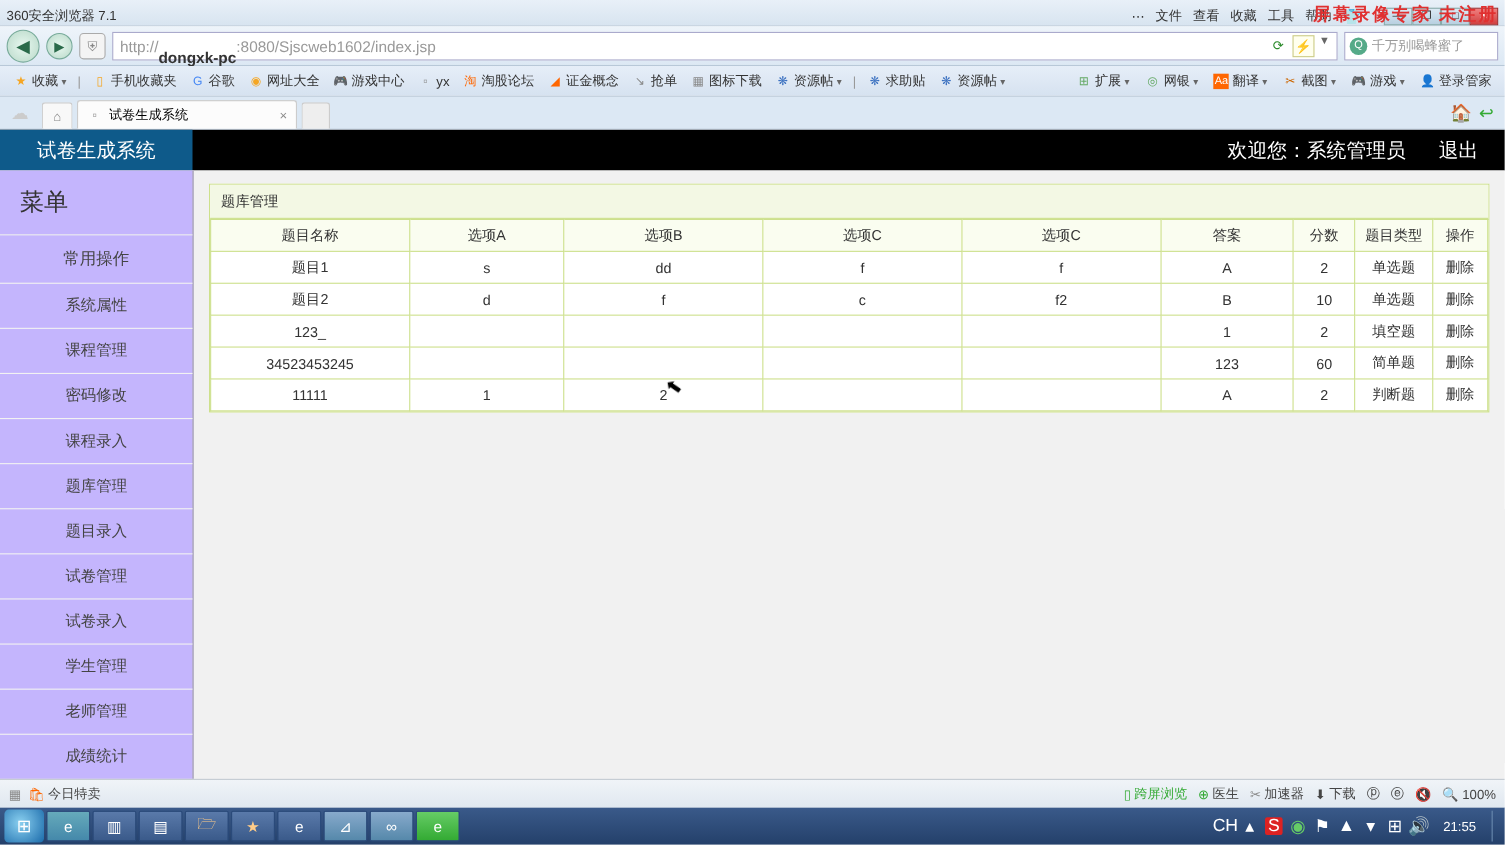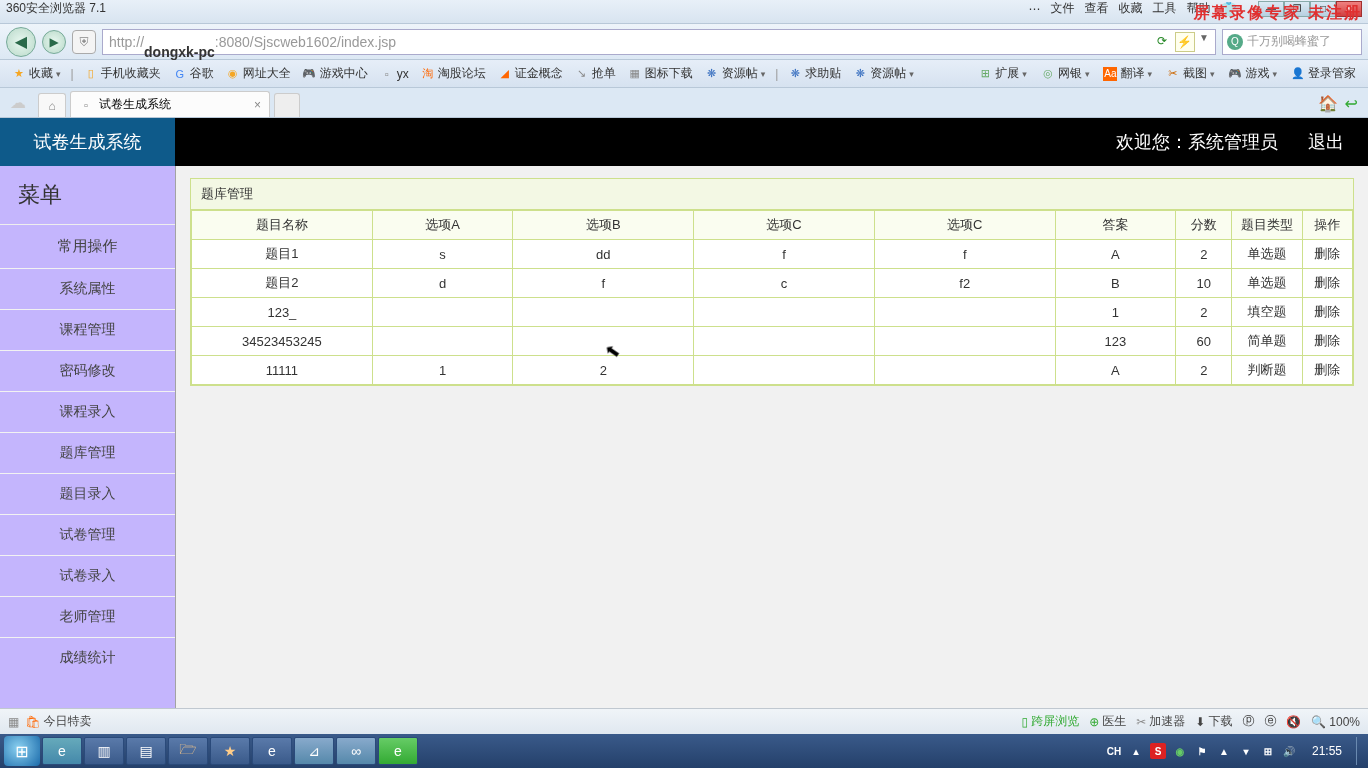--- a/index.html
+++ b/index.html
@@ -1,19 +1,19 @@
 <!DOCTYPE html>
 <html><head>
 <meta charset="utf-8">
 <style>
 * { margin: 0; padding: 0; box-sizing: border-box; font-family: "Microsoft YaHei", Arial, sans-serif; }
 html, body { width: 1368px; height: 768px; overflow: hidden; background: #fff; }
 
 
-.titlebar { height: 24px; background: linear-gradient(#e8f0f8,#d8e4f0); display: flex; align-items: flex-start; font-size: 12px; color: #333; padding: 0 6px; border-bottom: 1px solid #b8c8d8; }
+.titlebar { height: 24px; background: linear-gradient(#e8f0f8,#d8e4f0); display: flex; align-items: flex-end; font-size: 12px; color: #333; padding: 0 6px; border-bottom: 1px solid #b8c8d8; }
 .titlebar .title-left { flex: 1; }
 .titlebar .title-right { display: flex; align-items: center; gap: 10px; }
 .winbtns { display: flex; margin-left: 10px; }
 .winbtn { width: 26px; height: 16px; border: 1px solid #8aa; background: linear-gradient(#dbe9f4,#b8d0e0); font-size: 10px; text-align: center; line-height: 14px; color: #333; }
 .winbtn.close { background: linear-gradient(#f08080,#d04040); color: #fff; border-color: #a03030; }
 .shirt-icon { color: #6aa; font-size: 14px; }
 
 .navbar { height: 36px; background: linear-gradient(#eef4fa,#dce8f4); display: flex; align-items: center; padding: 0 6px; border-bottom: 1px solid #b8c8d8; gap: 6px; }
 .navbtn { width: 30px; height: 30px; border-radius: 50%; border: 1px solid #7a9; background: radial-gradient(#e8f8f0,#b8d8c8); display:flex; align-items:center; justify-content:center; font-size:16px; color:#2a6a4a; }
 .shield { width: 24px; height: 24px; border:1px solid #aaa; border-radius:4px; display:flex; align-items:center; justify-content:center; color:#888; background:#f4f4f4; font-size:12px;}
@@ -72,21 +72,21 @@
 .statusbar { position:relative; height: 26px; background: linear-gradient(#f0f4f8,#e0e8f0); border-top:1px solid #c0c8d0; display:flex; align-items:center; font-size:12px; color:#444; padding:0 8px; gap:10px;}
 .statusbar .left { display:flex; align-items:center; gap:6px;}
 .statusbar .right { margin-left:auto; display:flex; align-items:center; gap:10px;}
 .sb-item { display:flex; align-items:center; gap:3px; cursor:pointer;}
 
 
 .taskbar { height: 34px; background: linear-gradient(#3a5a8a,#24406a); display:flex; align-items:center; padding:0 4px; gap:2px;}
 .start-orb { width:36px; height:30px; border-radius:4px; background:radial-gradient(circle at 40% 40%, #8ad0f0, #1a6aaa); display:flex; align-items:center; justify-content:center;}
 .task-item { width:40px; height:28px; background:linear-gradient(#5a7aaa,#3a5a8a); border:1px solid #2a4a7a; border-radius:2px; display:flex; align-items:center; justify-content:center; color:#fff; font-size:14px;}
 .task-right { margin-left:auto; display:flex; align-items:center; gap:6px; color:#fff; font-size:12px;}
-.tray-icon { width:16px; height:16px; display:flex; align-items:center; justify-content:center; font-size:10px;font-weight:bold;}
+.tray-icon { width:16px; height:16px; display:flex; align-items:center; justify-content:center; font-size:16px;}
 .clock { padding:0 8px; text-align:center;}
 </style>
 </head>
 <body>
 
 <div class="titlebar">
   <div class="title-left">360安全浏览器 7.1</div>
   <div class="title-right">
     <span>⋯</span>
     <span>文件</span>
@@ -244,20 +244,21 @@
       <div class="sidebar-title">菜单</div>
       <div class="sidebar-section">常用操作</div>
       <div class="sidebar-item">系统属性</div>
       <div class="sidebar-item">课程管理</div>
       <div class="sidebar-item">密码修改</div>
       <div class="sidebar-item">课程录入</div>
       <div class="sidebar-item">题库管理</div>
       <div class="sidebar-item">题目录入</div>
       <div class="sidebar-item">试卷管理</div>
       <div class="sidebar-item">试卷录入</div>
+      <div class="sidebar-item">学生管理</div>
       <div class="sidebar-item">老师管理</div>
       <div class="sidebar-item">成绩统计</div>
     </div>
     <div class="content">
       <div class="panel">
         <div class="panel-title">题库管理</div>
         <table>
           <colgroup>
             <col style="width:180px">
               <col style="width:140px">

